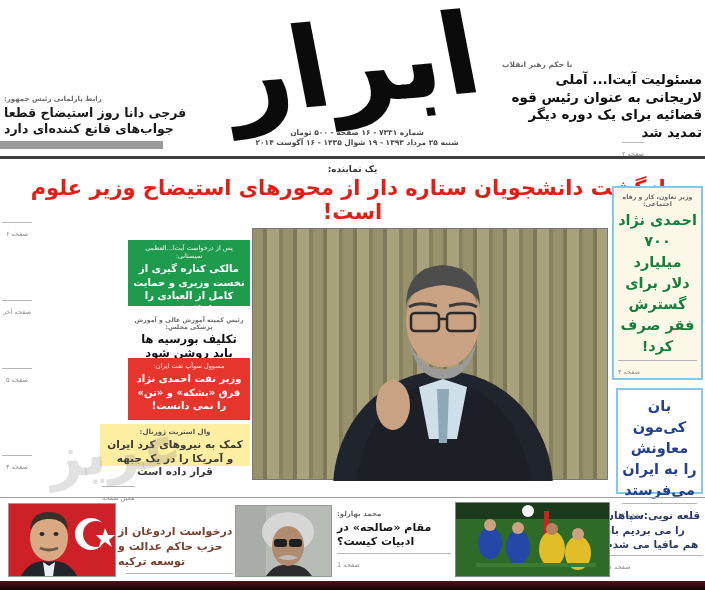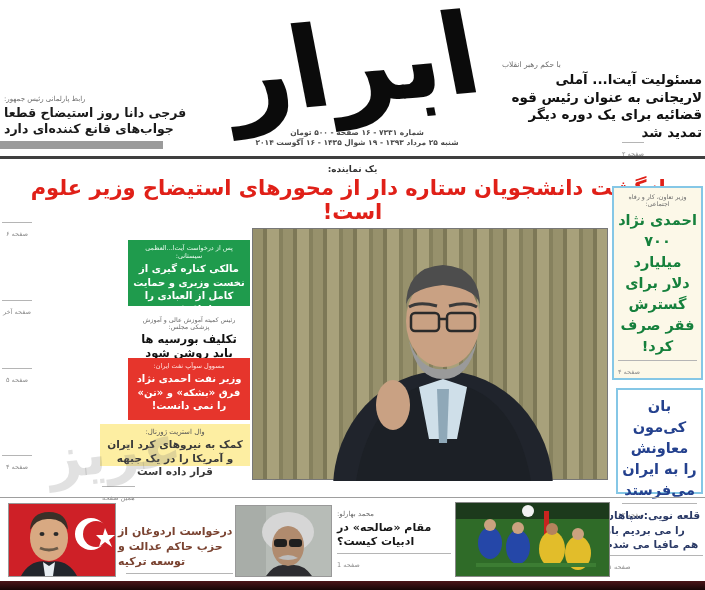--- a/index.html
+++ b/index.html
@@ -3,21 +3,21 @@
 <meta charset="utf-8">
 <style>
   * { margin:0; padding:0; box-sizing:border-box; }
   html,body { background:#e9e9e9; }
   body { font-family:"DejaVu Sans", sans-serif; }
   #paper {
     position:relative; width:705px; height:590px; margin:0 auto;
     background:#ffffff; overflow:hidden; direction:rtl;
   }
   .abs { position:absolute; }
-  .kicker { color:#6b6b6b; font-size:7.5px; font-weight:normal; }
+  .kicker { color:#6b6b6b; font-size:7.5px; font-weight:bold; }
   .pageref { color:#8a8a8a; font-size:6.5px; }
   .refline { border-top:1px solid #b5b5b5; padding-top:7px; }
 
   
   #masthead-title {
     left:212px; top:-28px; width:280px; height:185px;
     font-size:112px; font-weight:bold; color:#0b0b0b;
     text-align:center; transform:rotate(-5deg) skewX(6deg);
     line-height:185px; letter-spacing:-4px;
   }

